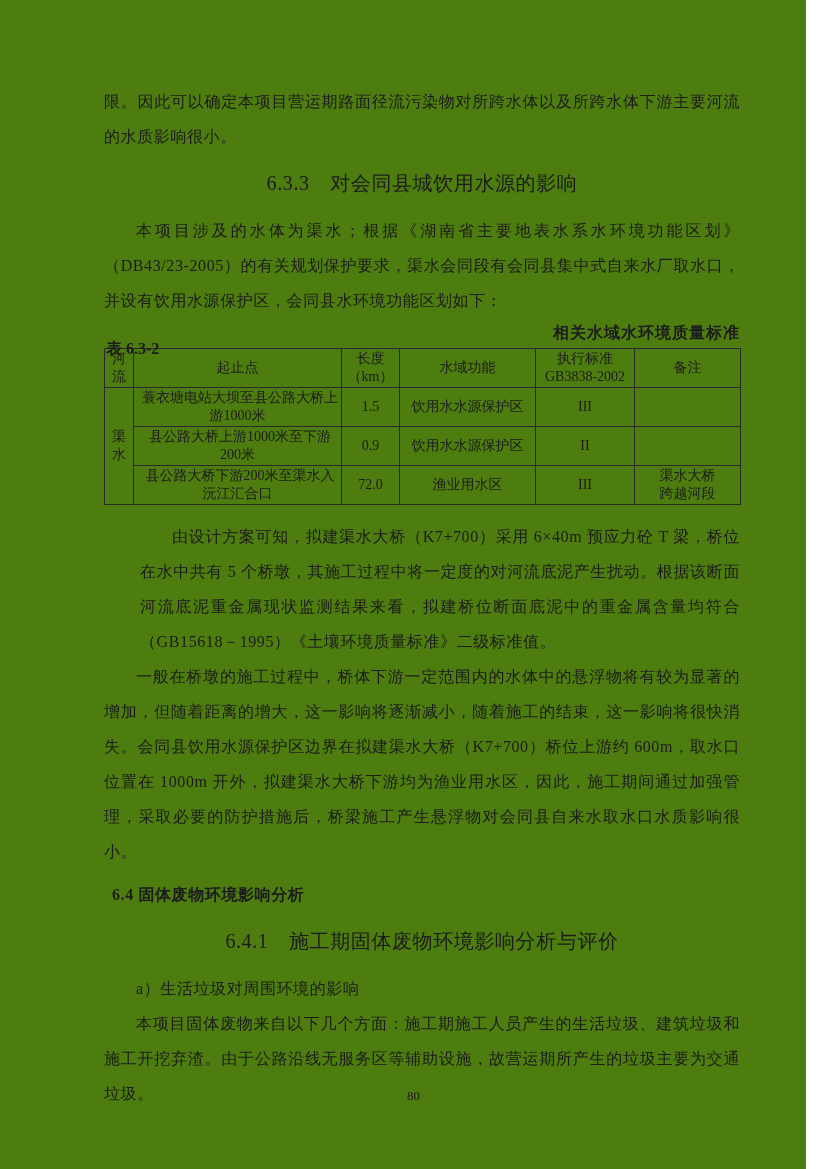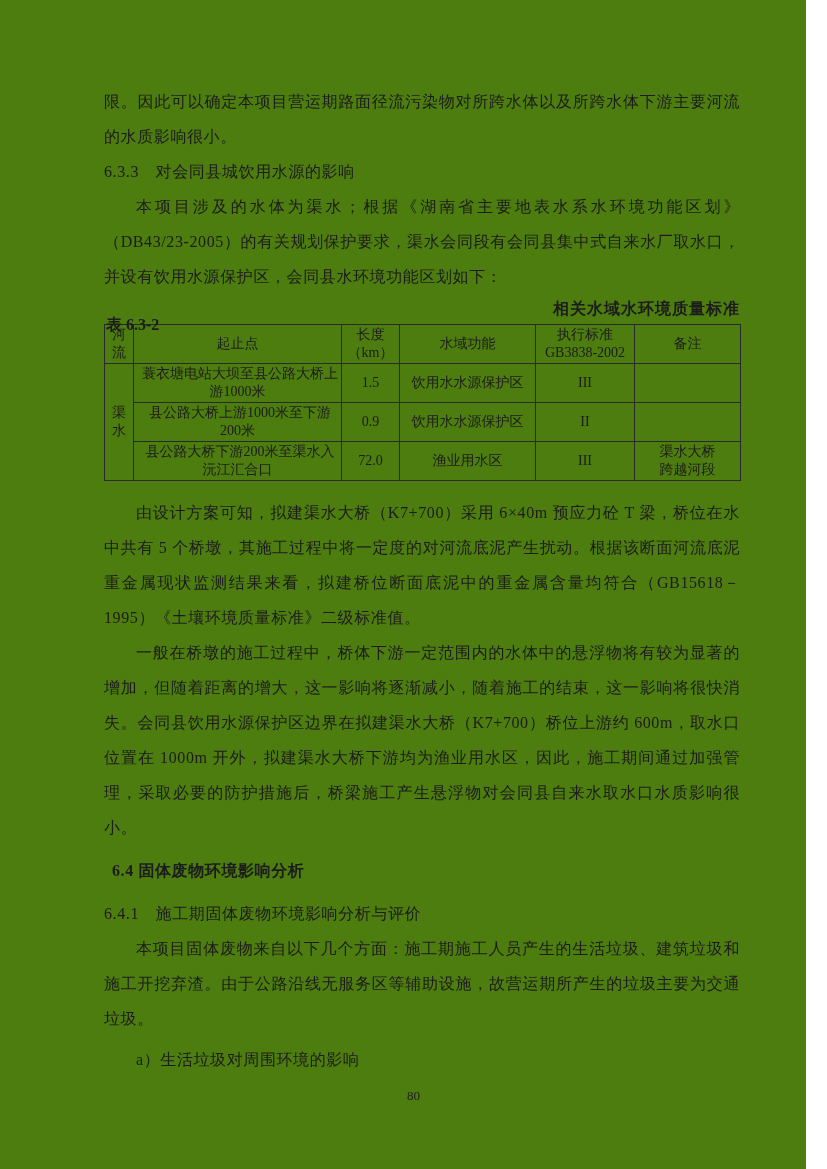--- a/index.html
+++ b/index.html
@@ -25,25 +25,26 @@
   .para {
     margin: 0;
     font-size: 16px;
     line-height: 35px;
     text-align: justify;
     text-justify: inter-ideograph;
     letter-spacing: 0.6px;
   }
   .para.indent { text-indent: 2em; }
   .subheading {
-    margin: 0;
-    font-size: 16px;
+    margin: 12px;
+    font-size: 20px;
     line-height: 35px;
     font-weight: normal;
     letter-spacing: 0.6px;
+    text-align: center;
   }
   .section-heading {
     margin: 8px;
     font-size: 16px;
     line-height: 35px;
     font-weight: bold;
     letter-spacing: 0.6px;
   }
   .table-caption {
     position: relative;
@@ -81,21 +82,21 @@
     overflow: hidden;
   }
   table.std-table tr.hdr { height: 36px; }
   table.std-table tr.row { height: 38px; }
   td.seg {
     text-align: left;
     text-indent: 5px;
     padding-left: 5px;
   }
   td.river-cell { line-height: 20px; }
-  .after-table { margin-top: 14px; }
+  .after-table { margin-top: 14px; margin-left: 36px; }
   .item-line { margin-top: 6px; }
   .footer {
     position: absolute;
     left: 0;
     width: 827px;
     top: 1088px;
     text-align: center;
     font-size: 13px;
     color: #1c1c1c;
   }
@@ -166,22 +167,22 @@
     </table>
 
     <p class="para indent after-table">由设计方案可知，拟建渠水大桥（K7+700）采用 6×40m 预应力砼 T 梁，桥位在水中共有 5 个桥墩，其施工过程中将一定度的对河流底泥产生扰动。根据该断面河流底泥重金属现状监测结果来看，拟建桥位断面底泥中的重金属含量均符合（GB15618－1995）《土壤环境质量标准》二级标准值。</p>
 
     <p class="para indent">一般在桥墩的施工过程中，桥体下游一定范围内的水体中的悬浮物将有较为显著的增加，但随着距离的增大，这一影响将逐渐减小，随着施工的结束，这一影响将很快消失。会同县饮用水源保护区边界在拟建渠水大桥（K7+700）桥位上游约 600m，取水口位置在 1000m 开外，拟建渠水大桥下游均为渔业用水区，因此，施工期间通过加强管理，采取必要的防护措施后，桥梁施工产生悬浮物对会同县自来水取水口水质影响很小。</p>
 
     <h2 class="section-heading">6.4 固体废物环境影响分析</h2>
 
     <h3 class="subheading">6.4.1　施工期固体废物环境影响分析与评价</h3>
 
+    <p class="para indent item-line">a）生活垃圾对周围环境的影响</p>
+
     <p class="para indent">本项目固体废物来自以下几个方面：施工期施工人员产生的生活垃圾、建筑垃圾和施工开挖弃渣。由于公路沿线无服务区等辅助设施，故营运期所产生的垃圾主要为交通垃圾。</p>
-
-    <p class="para indent item-line">a）生活垃圾对周围环境的影响</p>
 
   </div>
 
   <div class="footer">
     <span>80</span>
   </div>
 </div>
 
 </body></html>

